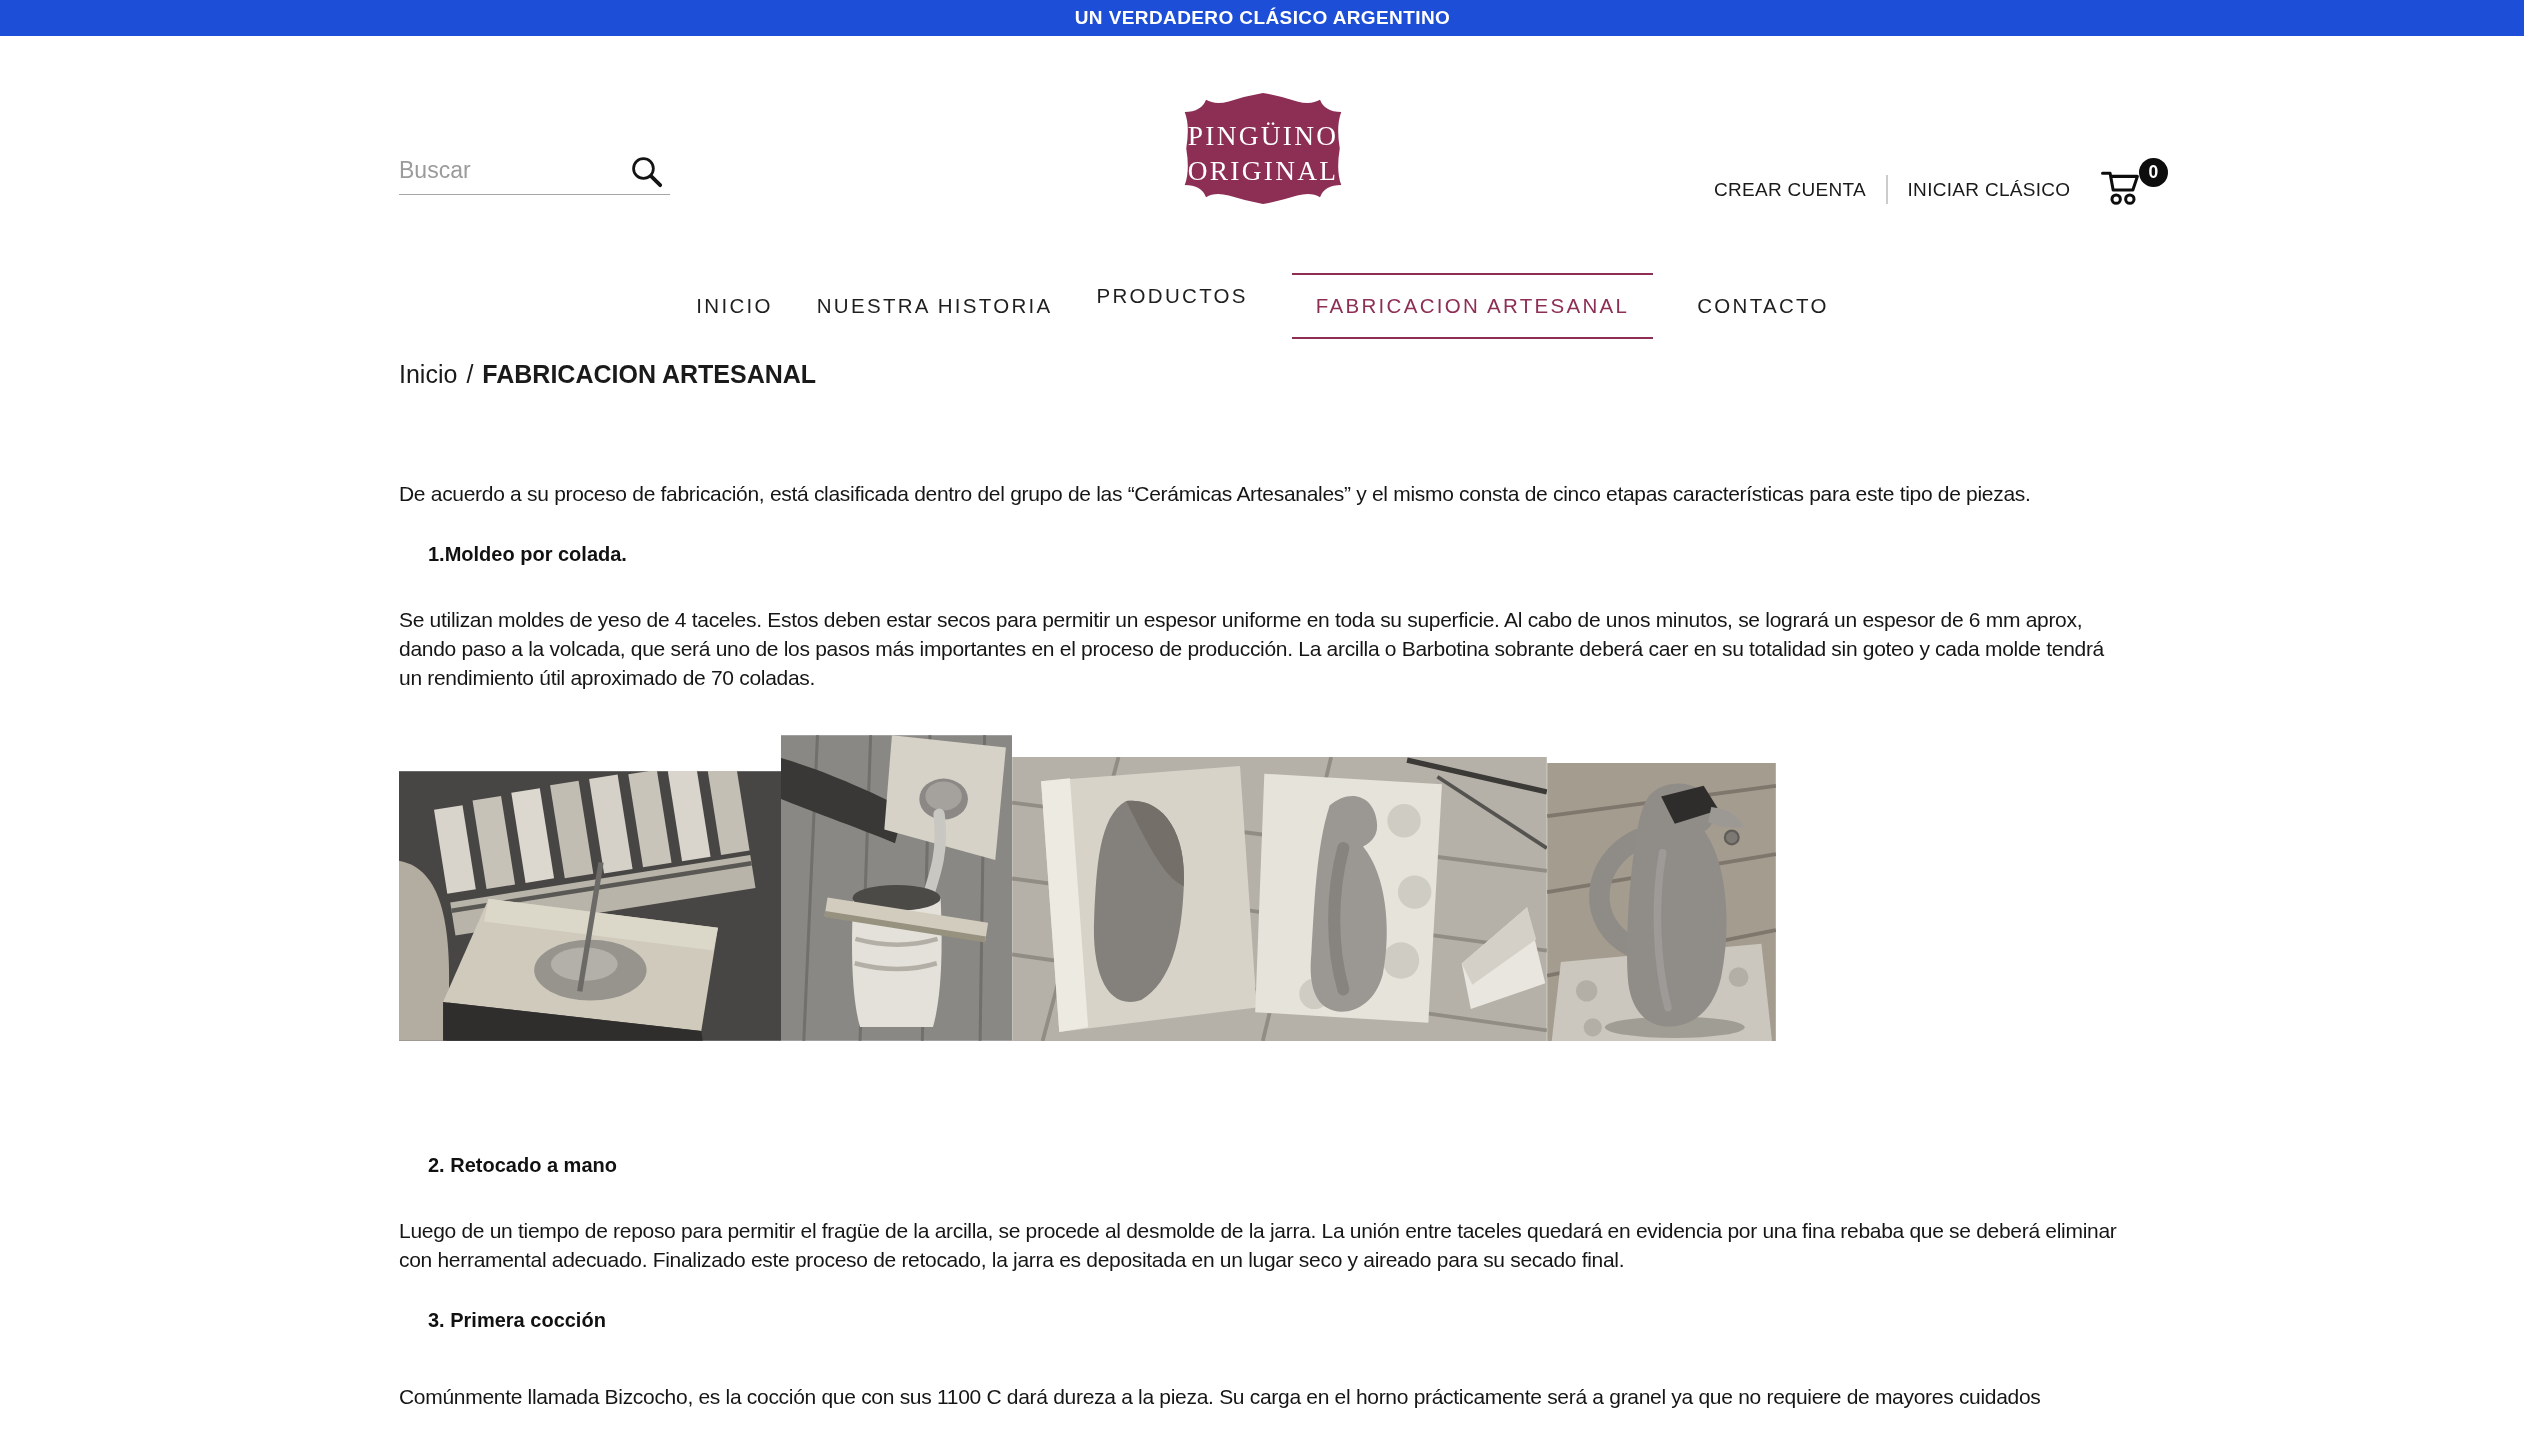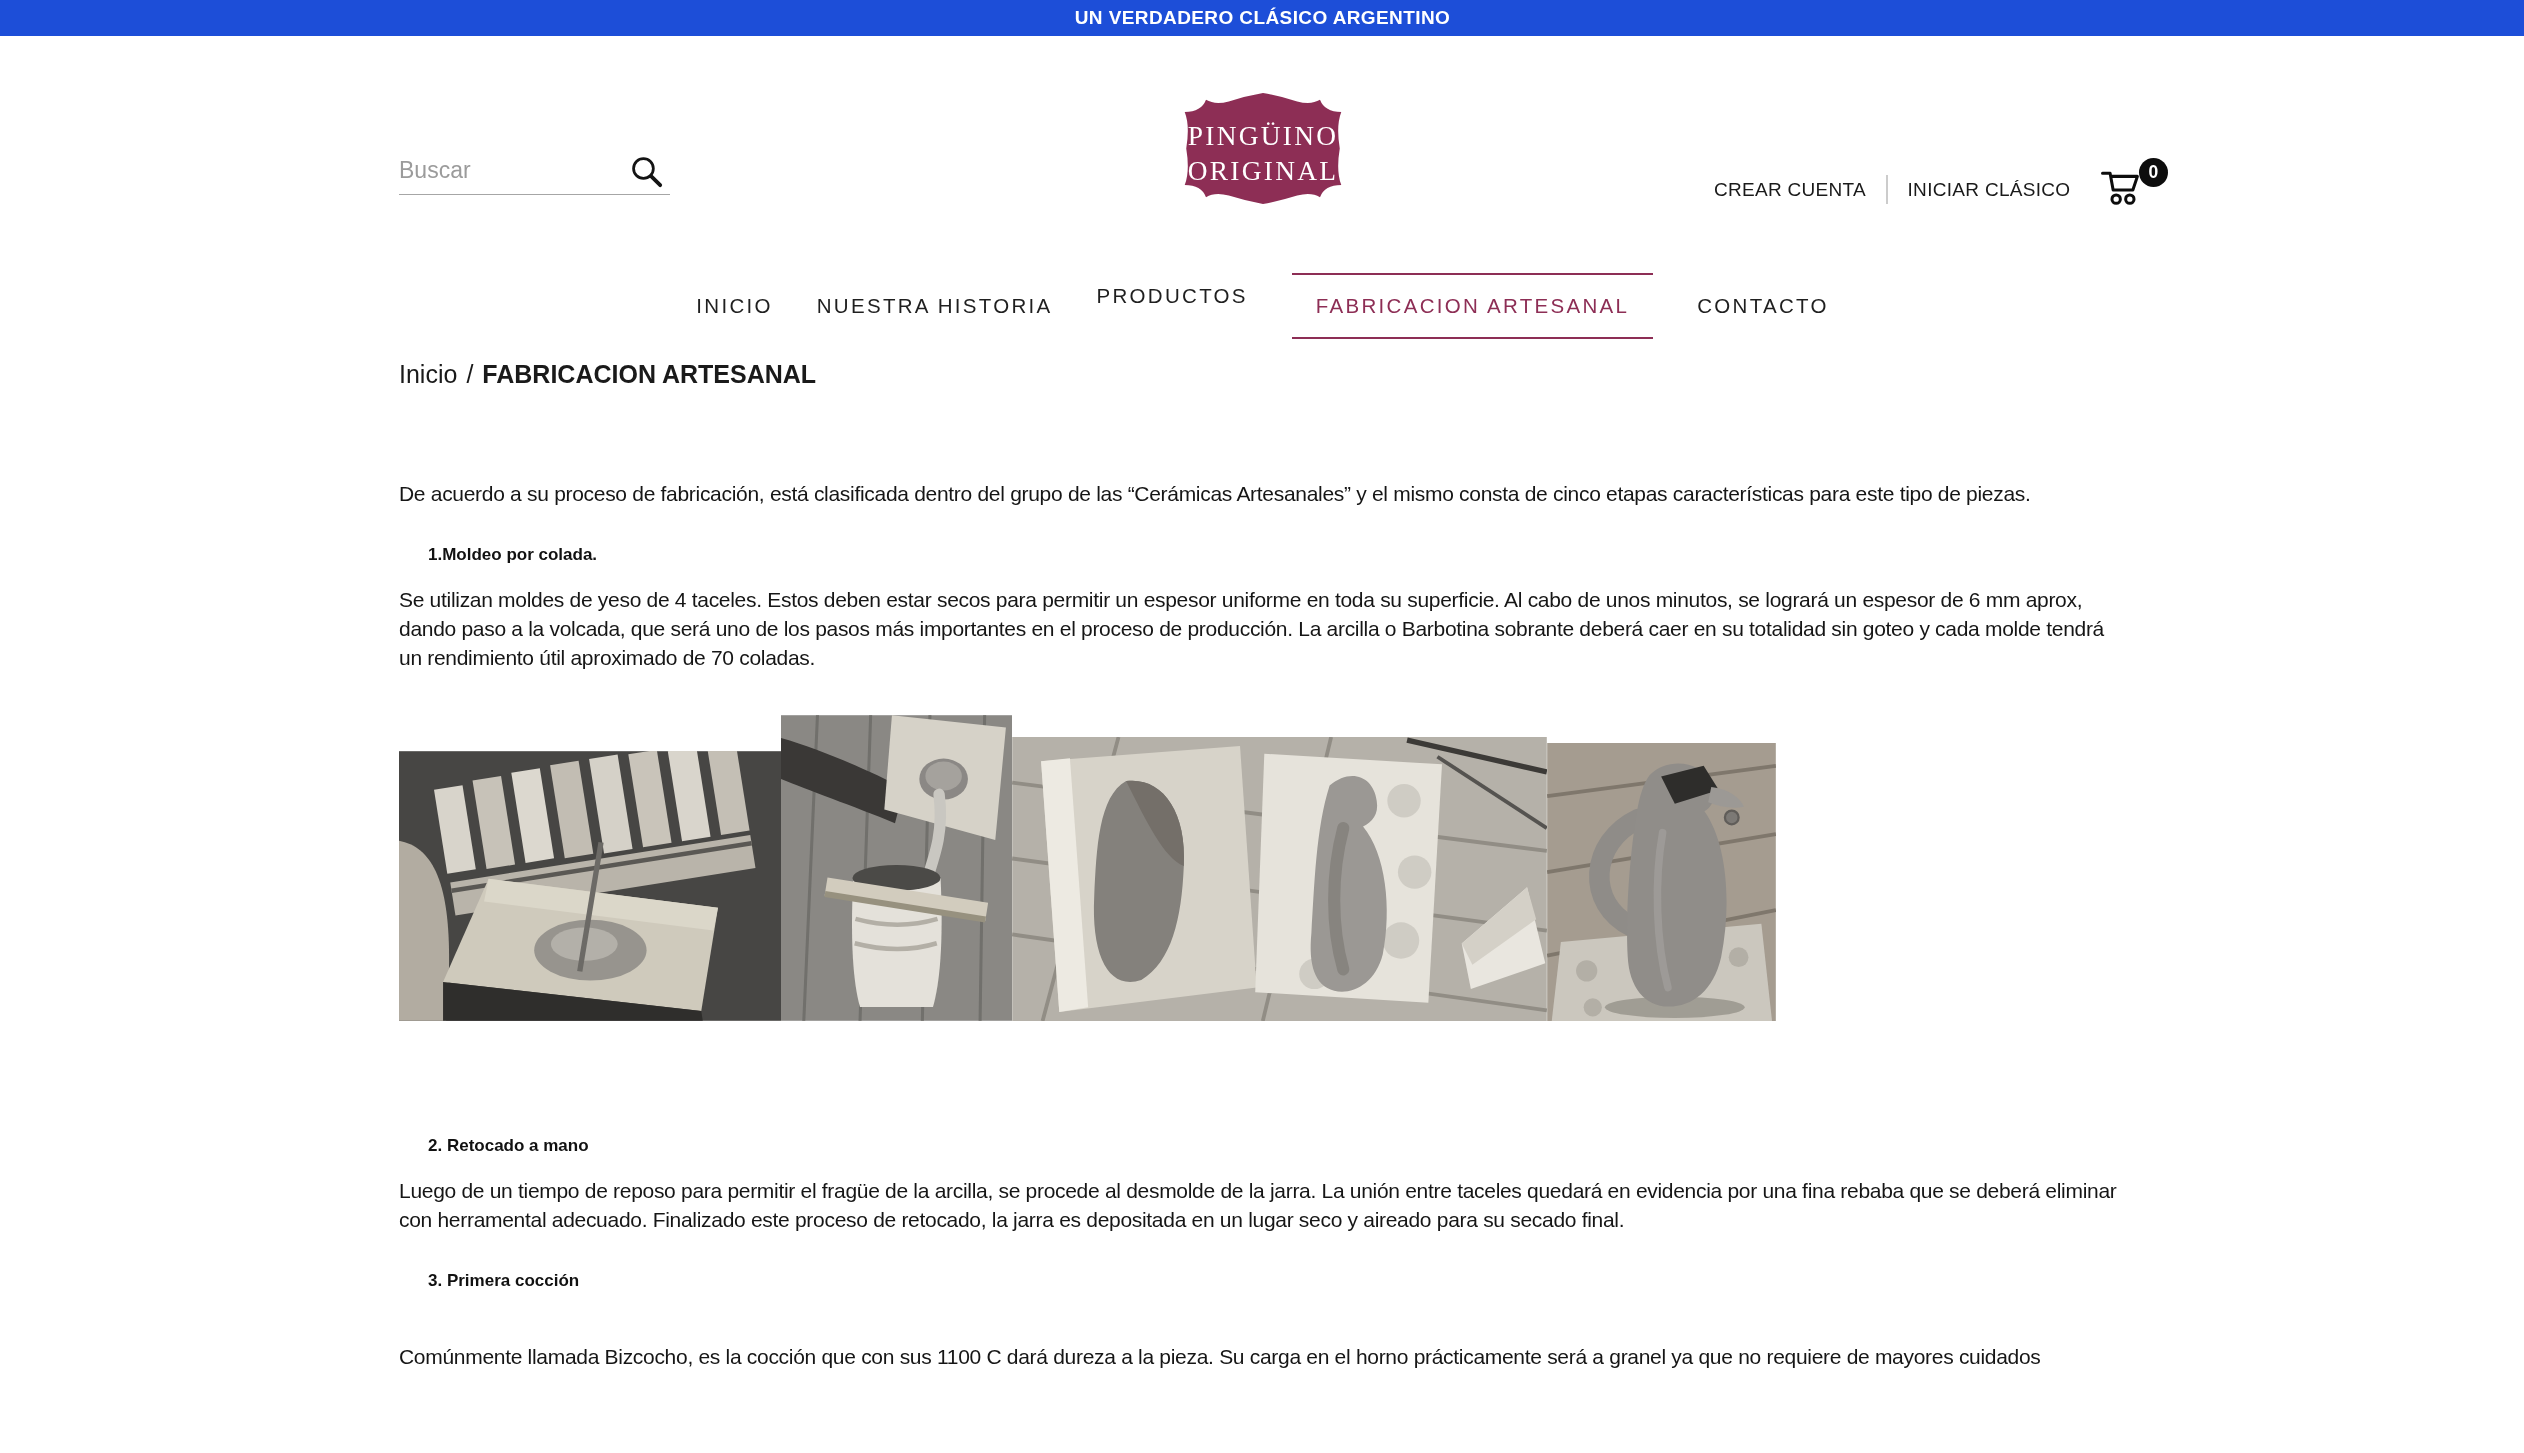--- a/index.html
+++ b/index.html
@@ -73,22 +73,22 @@
 
   
   main { width: 1727px; margin: 21px auto 0 auto; }
 
   .breadcrumb { display: flex; gap: 9px; font-size: 25px; align-items: baseline; }
   .breadcrumb a { cursor: pointer; }
   .breadcrumb .current { font-weight: 700; }
 
   p { margin: 0; font-size: 21px; line-height: 29px; letter-spacing: -0.3px; color: #161616; }
   .intro { margin-top: 90px; }
-  h3 { margin: 32px 0 0 29px; font-size: 17px; line-height: 29px; font-weight: 700; color: #111; }
-  .sec-body { margin-top: 16px; }
+  h3 { margin: 32px 0 0 29px; font-size: 20px; line-height: 29px; font-weight: 700; color: #111; }
+  .sec-body { margin-top: 36px; }
   .sec-body.last { margin-top: 47px; }
   h3.after-gallery { margin-top: 110px; }
 
   
   .gallery { margin-top: 43px; display: flex; align-items: flex-end; }
   .gallery figure { margin: 0; font-size: 0; }
   .fig2 { margin-left: 50px; }
   .fig3 { margin-left: 29px; }
   .fig4 { margin-left: 18px; }
 </style>

